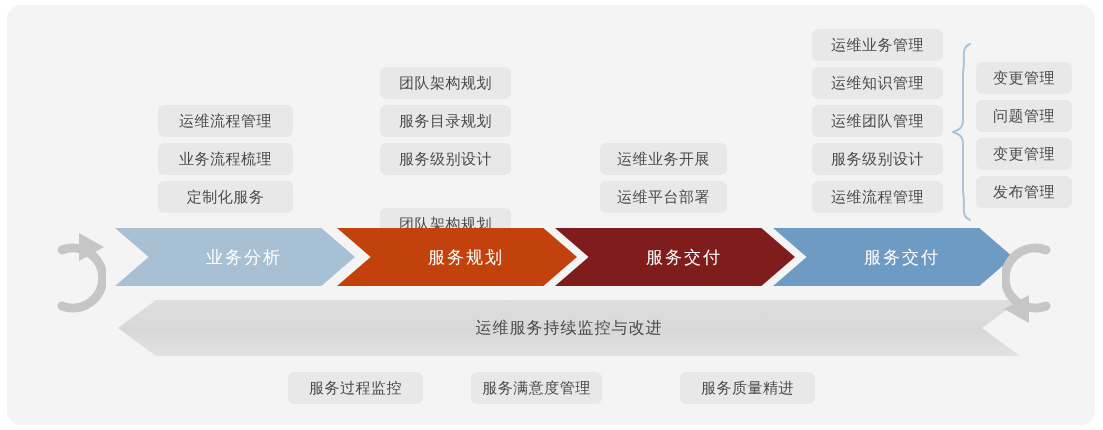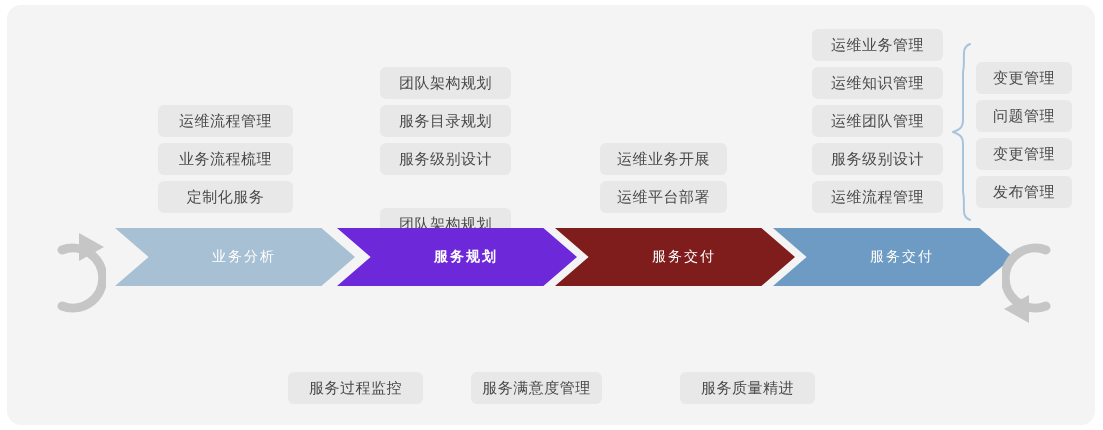--- a/index.html
+++ b/index.html
@@ -37,21 +37,21 @@
   .tag.w131{width:131px;}
   .tag.w96 {width:96px;}
 
   
   .chev{
     position:absolute;
     top:228px;
     width:240px;height:58px;
     display:flex;align-items:center;justify-content:center;
     color:#ffffff;
-    font-size:14px;
+    font-size:17px;
     letter-spacing:2px;
     clip-path:polygon(0 0, 86% 0, 100% 50%, 86% 100%, 0 100%, 14% 50%);
   }
   .chev span{padding-left:18px;}
 
   
   .band{
     position:absolute;
     left:118px;top:300px;
     width:902px;height:56px;
@@ -131,31 +131,34 @@
       </div>
       <div class="tag w96" style="left: 976px; top: 176px;">
         <span>发布管理</span>
       </div>
     </div>
 
   <div id="chev-layer">
       <div class="chev" style="left: 115px; background: rgb(168, 192, 212);">
         <span>业务分析</span>
       </div>
-      <div class="chev" style="left: 337px; background: #6d28d9; font-weight: bold;">
+      <div class="chev" style="left: 337px; background: #c2410c;">
         <span>服务规划</span>
       </div>
       <div class="chev" style="left: 555px; background: #7f1d1d;">
         <span>服务交付</span>
       </div>
       <div class="chev" style="left: 773px; background: rgb(109, 155, 195);">
         <span>服务交付</span>
       </div>
     </div>
 
+  <div class="band">
+    <span class="lbl">运维服务持续监控与改进</span>
+  </div>
 
   <div id="bottom-layer">
       <div class="tag w135" style="left: 288px; top: 372px;">
         <span>服务过程监控</span>
       </div>
       <div class="tag w131" style="left: 471px; top: 372px;">
         <span>服务满意度管理</span>
       </div>
       <div class="tag w135" style="left: 680px; top: 372px; text-align: center;">
         <span>服务质量精进</span>

